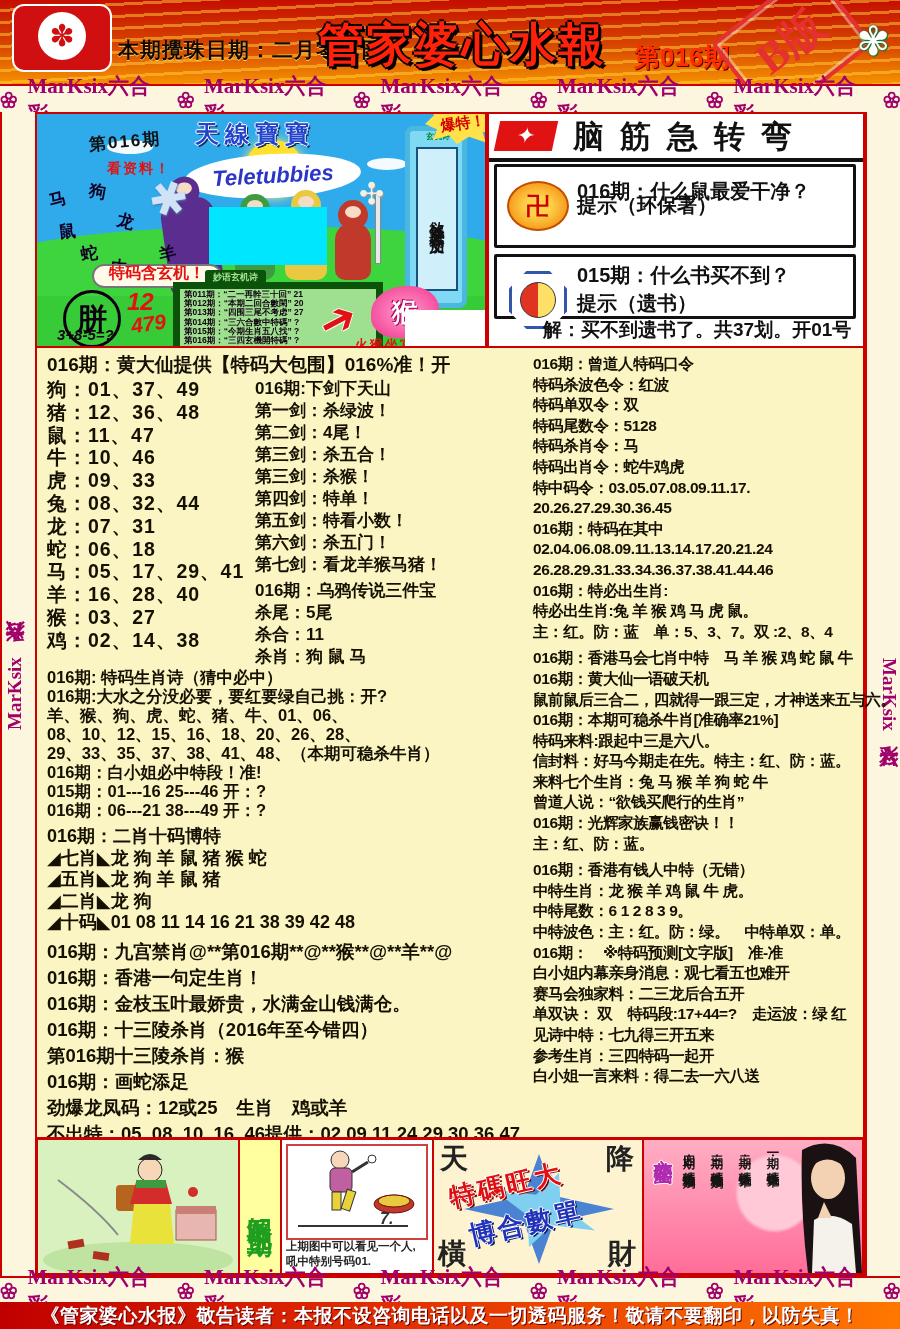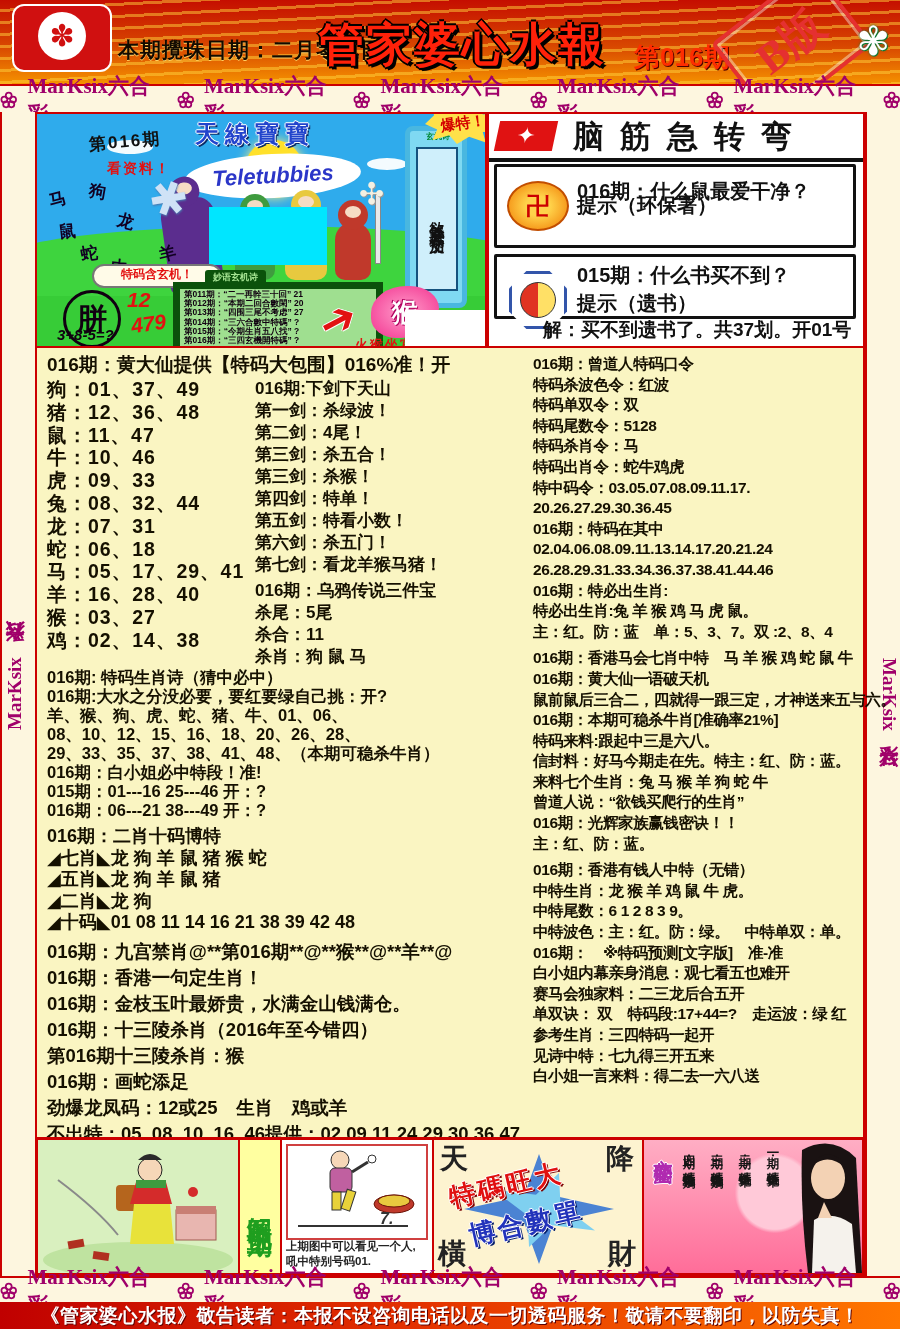--- a/index.html
+++ b/index.html
@@ -70,24 +70,24 @@
     border:2px solid #16527e;writing-mode:vertical-rl;font-size:15px;font-weight:bold;color:#111;
     text-align:center;letter-spacing:3px;line-height:38px;}
   #scrolltop{position:absolute;left:8px;top:0px;width:40px;font-size:8px;font-weight:bold;color:#083;text-align:center;}
   #burst{left:388px;top:-10px;width:76px;height:40px;background:#ffe14a;
     clip-path:polygon(0 50%,12% 28%,8% 6%,28% 18%,44% 0,55% 16%,74% 4%,76% 26%,100% 22%,88% 48%,100% 72%,76% 70%,80% 96%,58% 82%,42% 100%,32% 78%,10% 90%,16% 64%);}
   #burst span{display:block;text-align:center;line-height:38px;font-weight:bold;color:#d40000;font-size:15px;transform:rotate(-8deg);}
   .scat{font-size:17px;font-weight:bold;color:#102;}
   #bigflower{left:112px;top:58px;font-size:46px;color:#cfe2f6;transform:rotate(20deg);text-shadow:1px 1px 2px #4a7ab0;}
   #rednote{left:70px;top:46px;font-size:14px;font-weight:bold;color:#e31111;letter-spacing:2px;}
   #bubble{left:55px;top:150px;width:126px;height:20px;background:#fffbe8;border:2px solid #777;
-    border-radius:12px;text-align:center;line-height:17px;font-size:12px;font-weight:bold;color:#e31111;}
+    border-radius:12px;text-align:center;line-height:17px;font-size:16px;font-weight:bold;color:#e31111;font-family:Liberation Mono, monospace;}
   #pang{left:26px;top:176px;width:52px;height:52px;border:3px solid #101;border-radius:50%;
     text-align:center;line-height:52px;font-size:30px;font-weight:bold;color:#101;}
-  #num1{left:90px;top:174px;font-size:21px;font-weight:bold;font-style:italic;color:#e31111;}
+  #num1{left:90px;top:174px;font-size:24px;font-weight:bold;font-style:italic;color:#e31111;}
   #num2{left:94px;top:198px;font-size:21px;font-weight:bold;font-style:italic;color:#e31111;transform:rotate(-8deg);}
   #formula{left:20px;top:212px;font-size:15px;font-weight:bold;font-style:italic;color:#101;}
   #boardtitle{left:168px;top:156px;background:#0b520b;color:#a6e493;font-size:9px;font-weight:bold;
     padding:1px 8px;border-radius:3px;}
   #board{left:136px;top:168px;width:210px;height:72px;box-sizing:border-box;border:7px solid #0b520b;
     background:#9fdf90;padding:1px 4px;}
   #board div{font-size:8.5px;line-height:9.2px;font-weight:bold;color:#101;white-space:nowrap;}
   #arrow{left:282px;top:180px;font-size:44px;font-weight:bold;color:#e21212;transform:rotate(-28deg);
     text-shadow:-1px 0 #fff,1px 0 #fff,0 1px #fff,0 -1px #fff;}
   #mflower{left:334px;top:172px;width:68px;height:52px;background:radial-gradient(#ff9ecb,#f2318e);
@@ -530,22 +530,22 @@
     <div class="ln">主：红、防：蓝。</div>
     <div class="gap6"></div>
     <div class="ln">016期：香港有钱人中特（无错）</div>
     <div class="ln">中特生肖：龙 猴 羊 鸡 鼠 牛 虎。</div>
     <div class="ln">中特尾数：6 1 2 8 3 9。</div>
     <div class="ln">中特波色：主：红。防：绿。　中特单双：单。</div>
     <div class="ln">016期：　※特码预测[文字版]　准-准</div>
     <div class="ln">白小姐内幕亲身消息：观七看五也难开</div>
     <div class="ln">赛马会独家料：二三龙后合五开</div>
     <div class="ln">单双诀： 双　特码段:17+44=?　走运波：绿 红</div>
+    <div class="ln">见诗中特：七九得三开五来</div>
     <div class="ln">参考生肖：三四特码一起开</div>
-    <div class="ln">见诗中特：七九得三开五来</div>
     <div class="ln">白小姐一言来料：得二去一六八送</div>
   </div>
 </div>
 
 <div id="bottomrow" class="abs">
   <div id="bscene">
     <svg width="200" height="133" viewBox="0 0 200 133">
       <rect x="0" y="0" width="200" height="133" fill="#d9f0bf"></rect>
       <ellipse cx="100" cy="120" rx="95" ry="18" fill="#bfe3a0"></ellipse>
       <rect x="138" y="70" width="40" height="30" fill="#e8b6b0" stroke="#a05a50"></rect>

